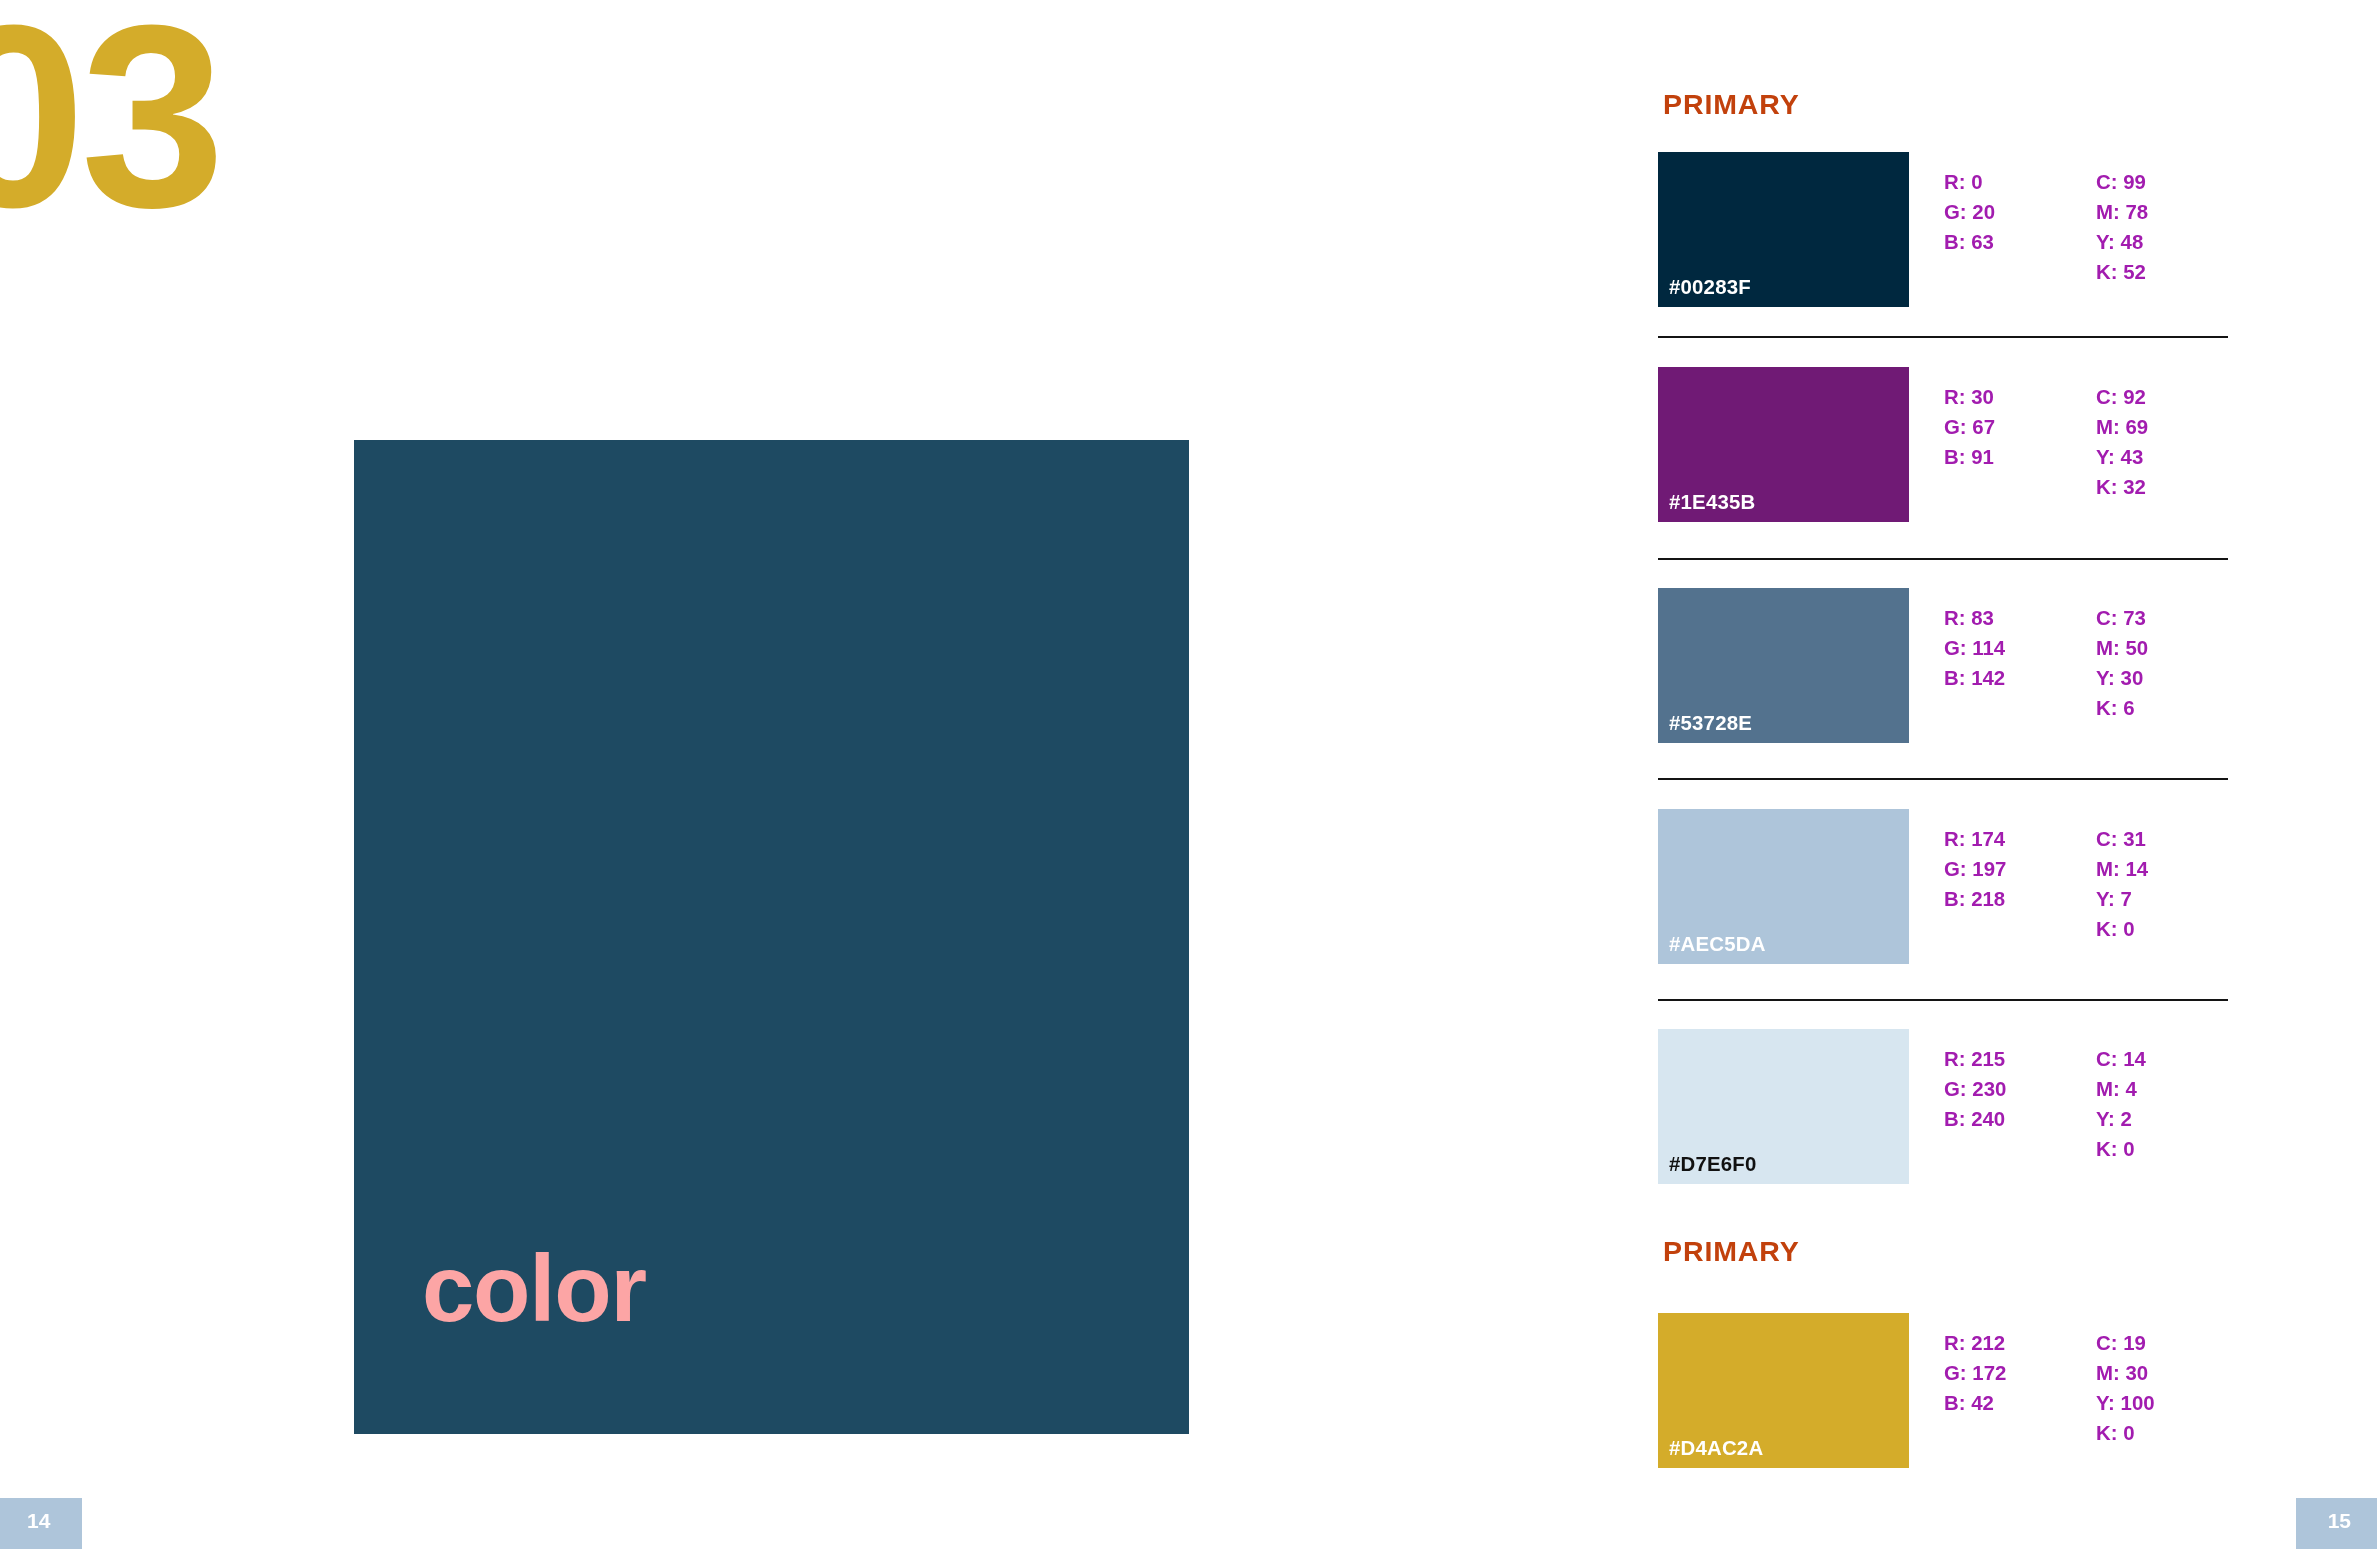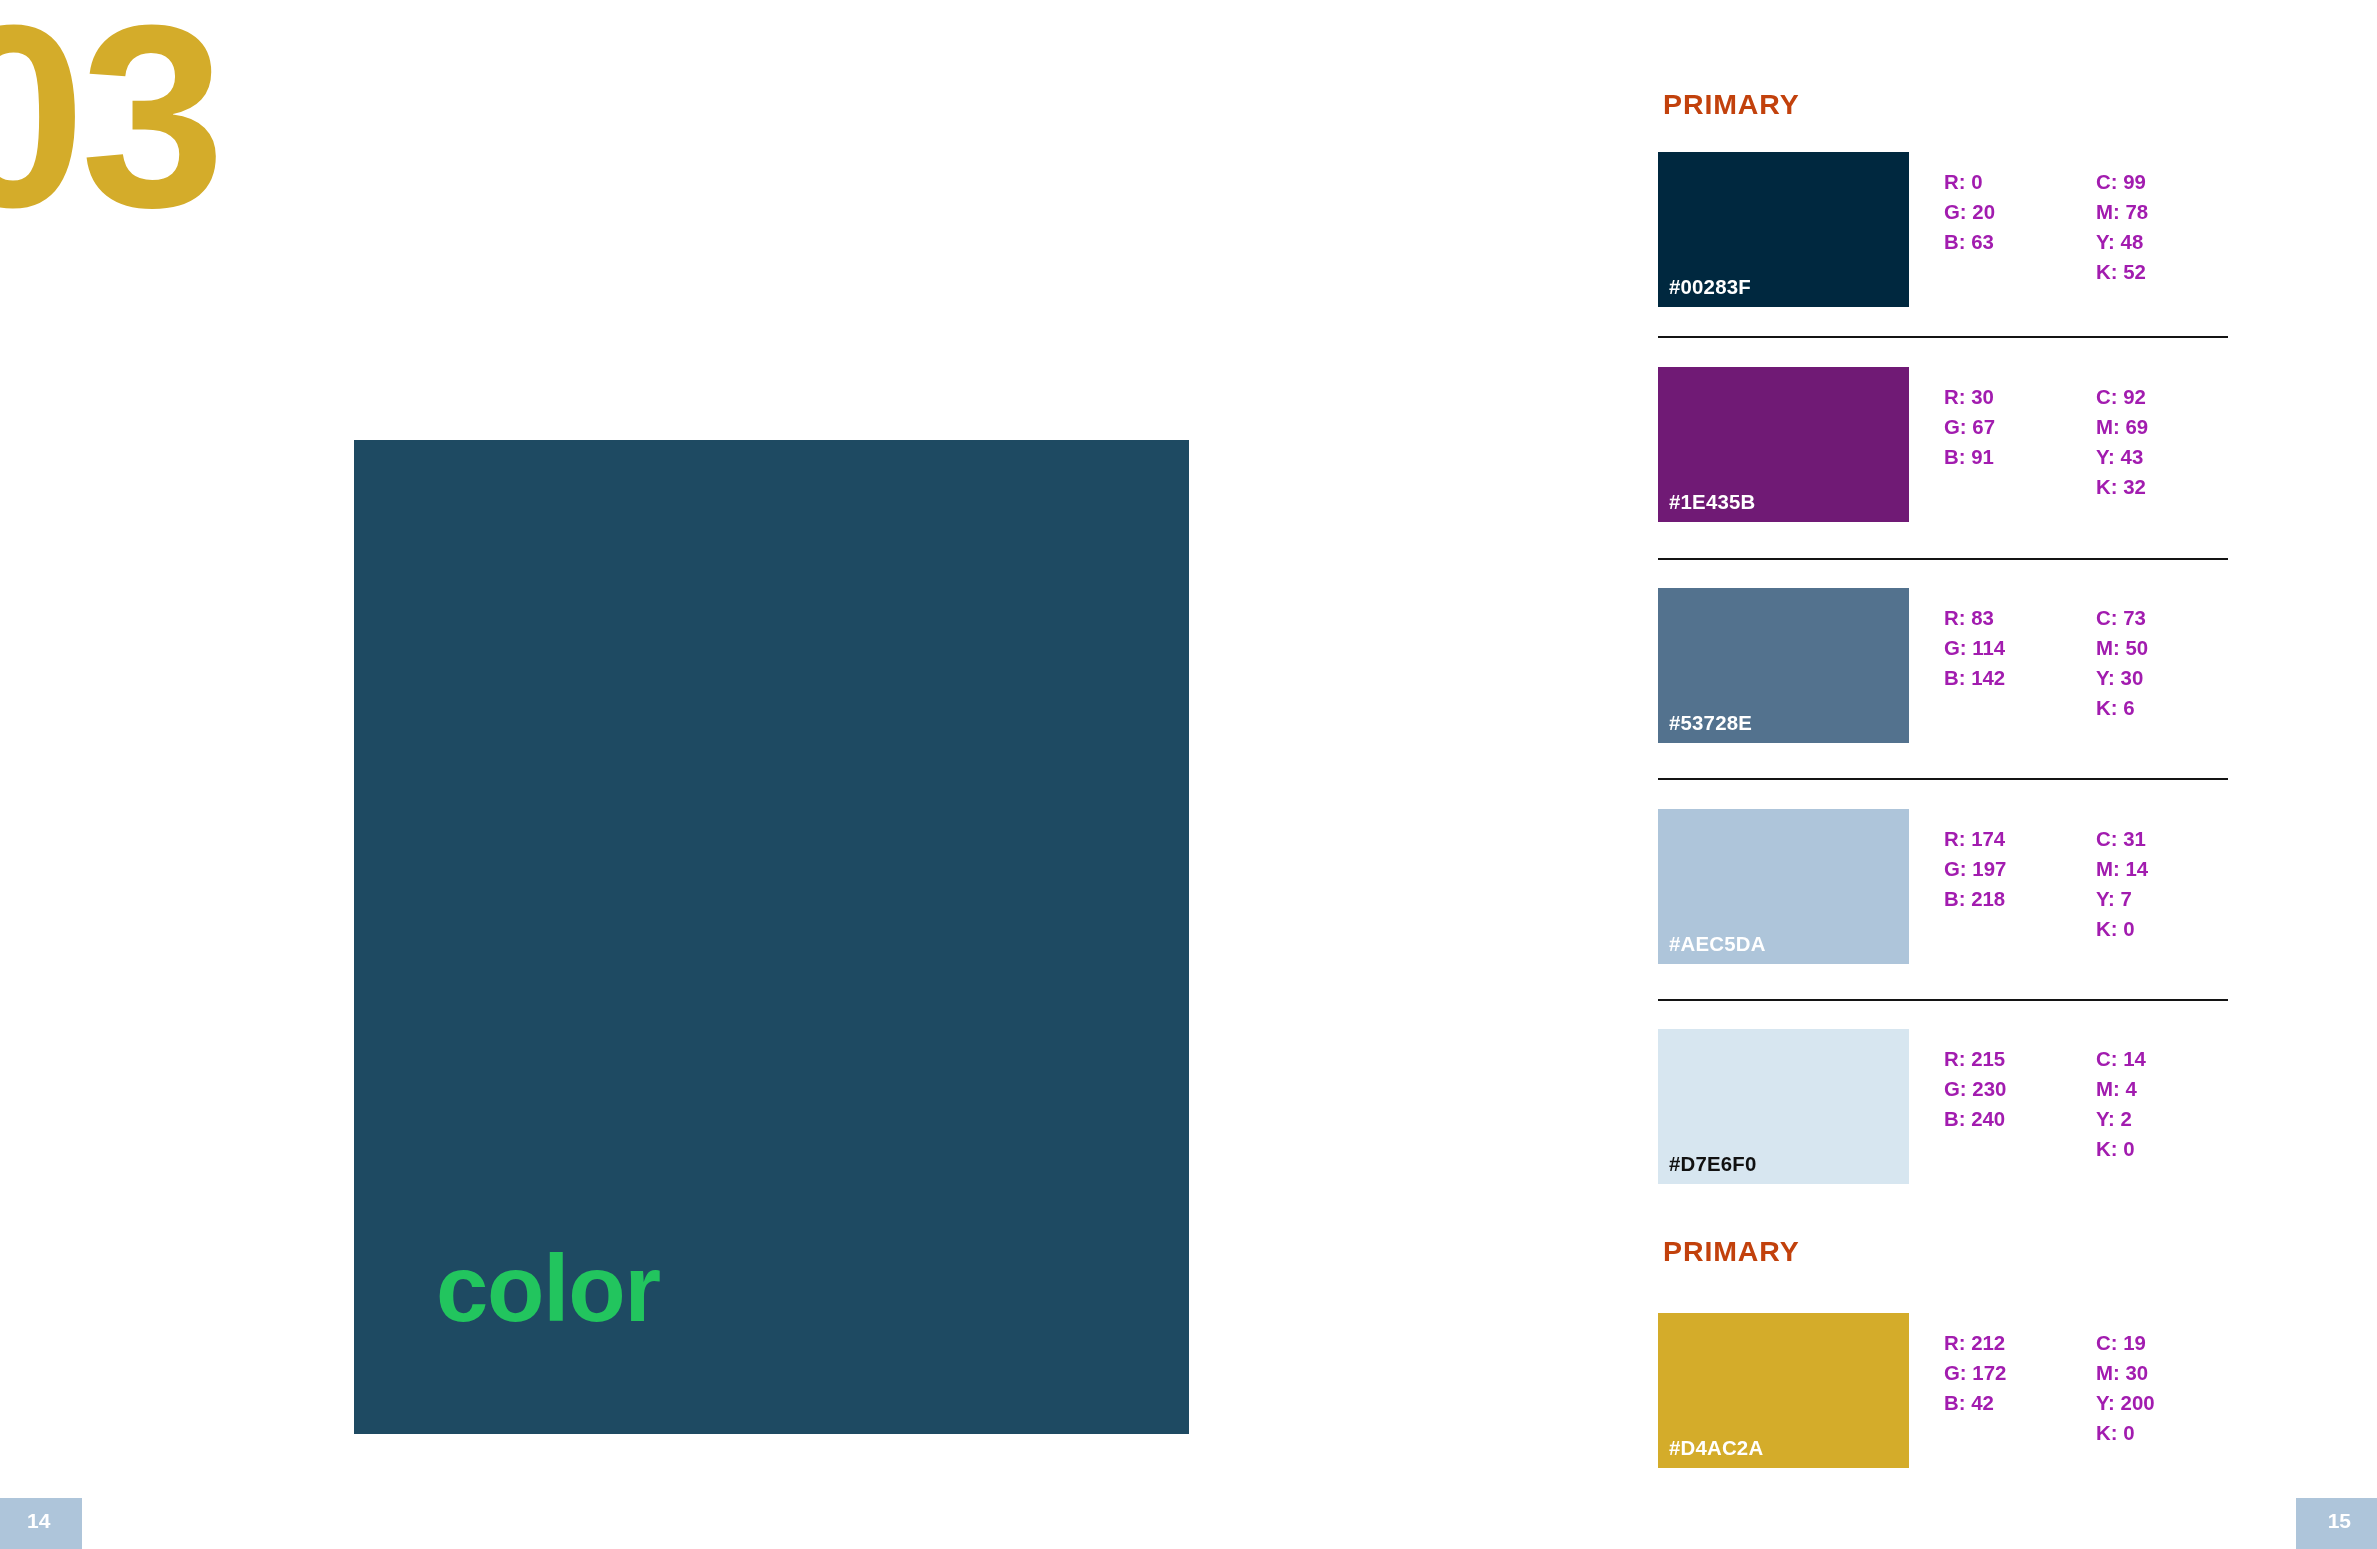--- a/index.html
+++ b/index.html
@@ -38,25 +38,25 @@
   .color-block {
     position: absolute;
     left: 354px;
     top: 440px;
     width: 835px;
     height: 994px;
     background: #1E4A62;
   }
   .color-block-label {
     position: absolute;
-    left: 82px;
+    left: 68px;
     bottom: 98px;
     font-size: 94px;
     font-weight: 700;
-    color: #22c55e;
+    color: #fca5a5;
     letter-spacing: -1.2px;
     line-height: 1;
   }
 
   
   .page-right {
     position: absolute;
     left: 1189px; top: 0;
     width: 1189px; height: 1549px;
     background: #ffffff;
@@ -246,21 +246,21 @@
           <div class="swatch-hex light">#D4AC2A</div>
         </div>
         <div class="values-col rgb">
           <div>R: 212</div>
           <div>G: 172</div>
           <div>B: 42</div>
         </div>
         <div class="values-col cmyk">
           <div>C: 19</div>
           <div>M: 30</div>
-          <div>Y: 200</div>
+          <div>Y: 100</div>
           <div>K: 0</div>
         </div>
       </div>
       <div class="divider" style="top: 336px;"></div>
       <div class="divider" style="top: 558px;"></div>
       <div class="divider" style="top: 778px;"></div>
       <div class="divider" style="top: 999px;"></div>
     </div>
 
   <div class="folio right">

